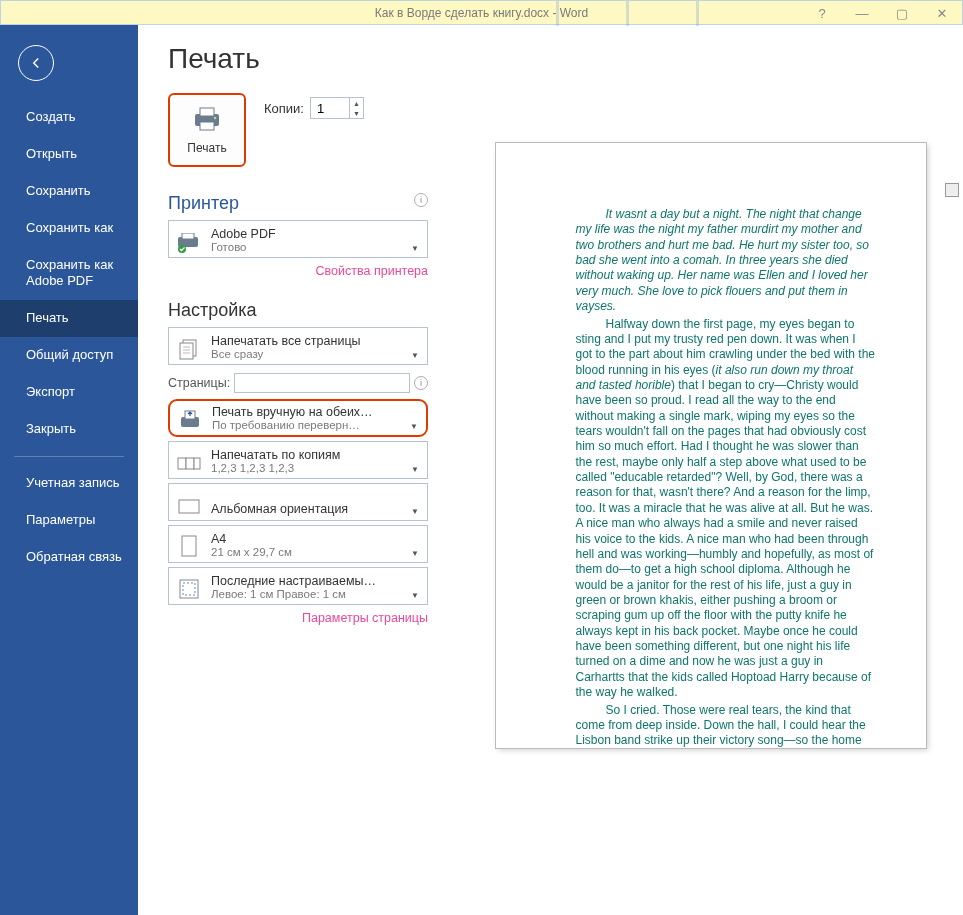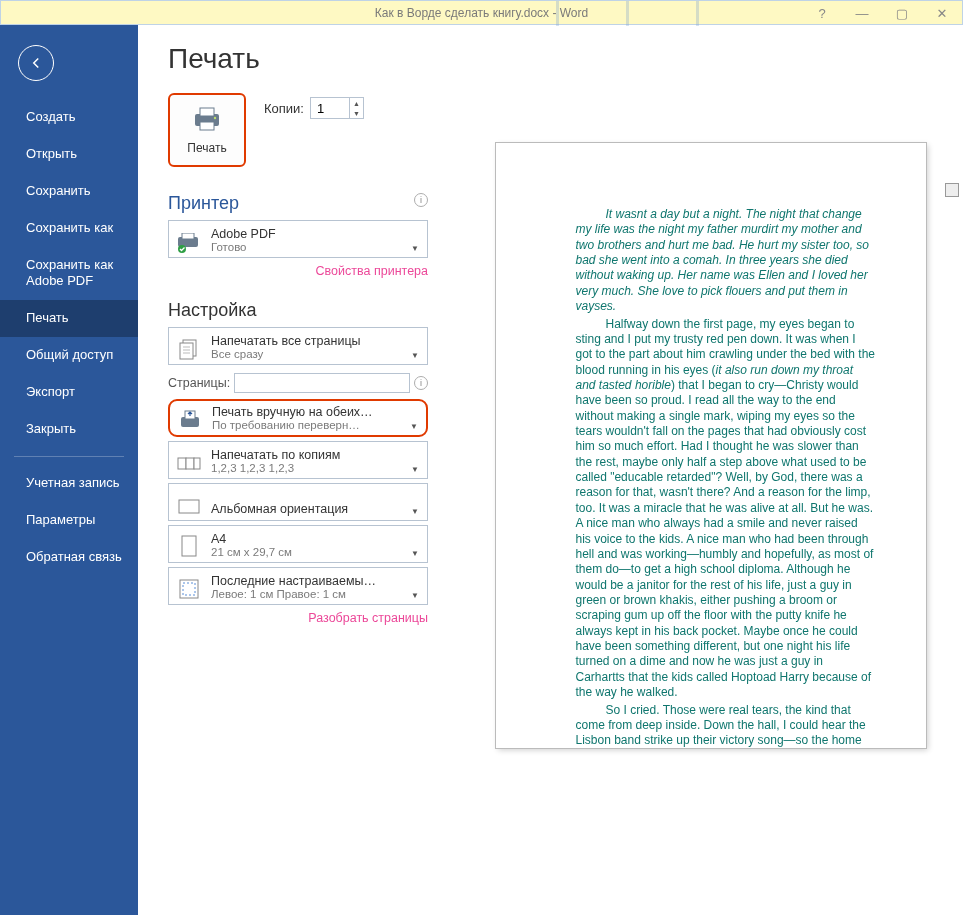--- a/index.html
+++ b/index.html
@@ -229,21 +229,21 @@
                 <rect x="5" y="5" width="12" height="12" fill="none" stroke="#5b8ed6" stroke-dasharray="2 2"></rect>
               </svg>
           </div>
           <div class="texts">
             <div class="line1">Последние настраиваемы…</div>
             <div class="line2">Левое:  1 см   Правое:  1 см</div>
           </div>
           <div class="caret">▼</div>
         </div>
 
-        <div class="linklike">Разобрать страницы</div>
+        <div class="linklike">Параметры страницы</div>
       </div>
 
       <div class="preview-wrap">
         <div class="scroll-ind"></div>
         <div class="preview-page">
           <p class="indent"><em>It wasnt a day but a night. The night that change my life was the night my father murdirt my mother and two brothers and hurt me bad. He hurt my sister too, so bad she went into a comah. In three years she died without waking up. Her name was Ellen and I loved her very much. She love to pick flouers and put them in vayses.</em></p>
           <p class="indent"><span>Halfway down the first page, my eyes began to sting and I put my trusty red pen down. It was when I got to the part about him crawling under the bed with the blood running in his eyes (</span><em>it also run down my throat and tasted horible</em><span>) that I began to cry—Christy would have been so proud. I read all the way to the end without making a single mark, wiping my eyes so the tears wouldn't fall on the pages that had obviously cost him so much effort. Had I thought he was slower than the rest, maybe only half a step above what used to be called "educable retarded"? Well, by God, there was a reason for that, wasn't there? And a reason for the limp, too. It was a miracle that he was alive at all. But he was. A nice man who always had a smile and never raised his voice to the kids. A nice man who had been through hell and was working—humbly and hopefully, as most of them do—to get a high school diploma. Although he would be a janitor for the rest of his life, just a guy in green or brown khakis, either pushing a broom or scraping gum up off the floor with the putty knife he always kept in his back pocket. Maybe once he could have been something different, but one night his life turned on a dime and now he was just a guy in Carhartts that the kids called Hoptoad Harry because of the way he walked.</span></p>
           <p class="indent">So I cried. Those were real tears, the kind that come from deep inside. Down the hall, I could hear the Lisbon band strike up their victory song—so the home</p>
         </div>
       </div>

